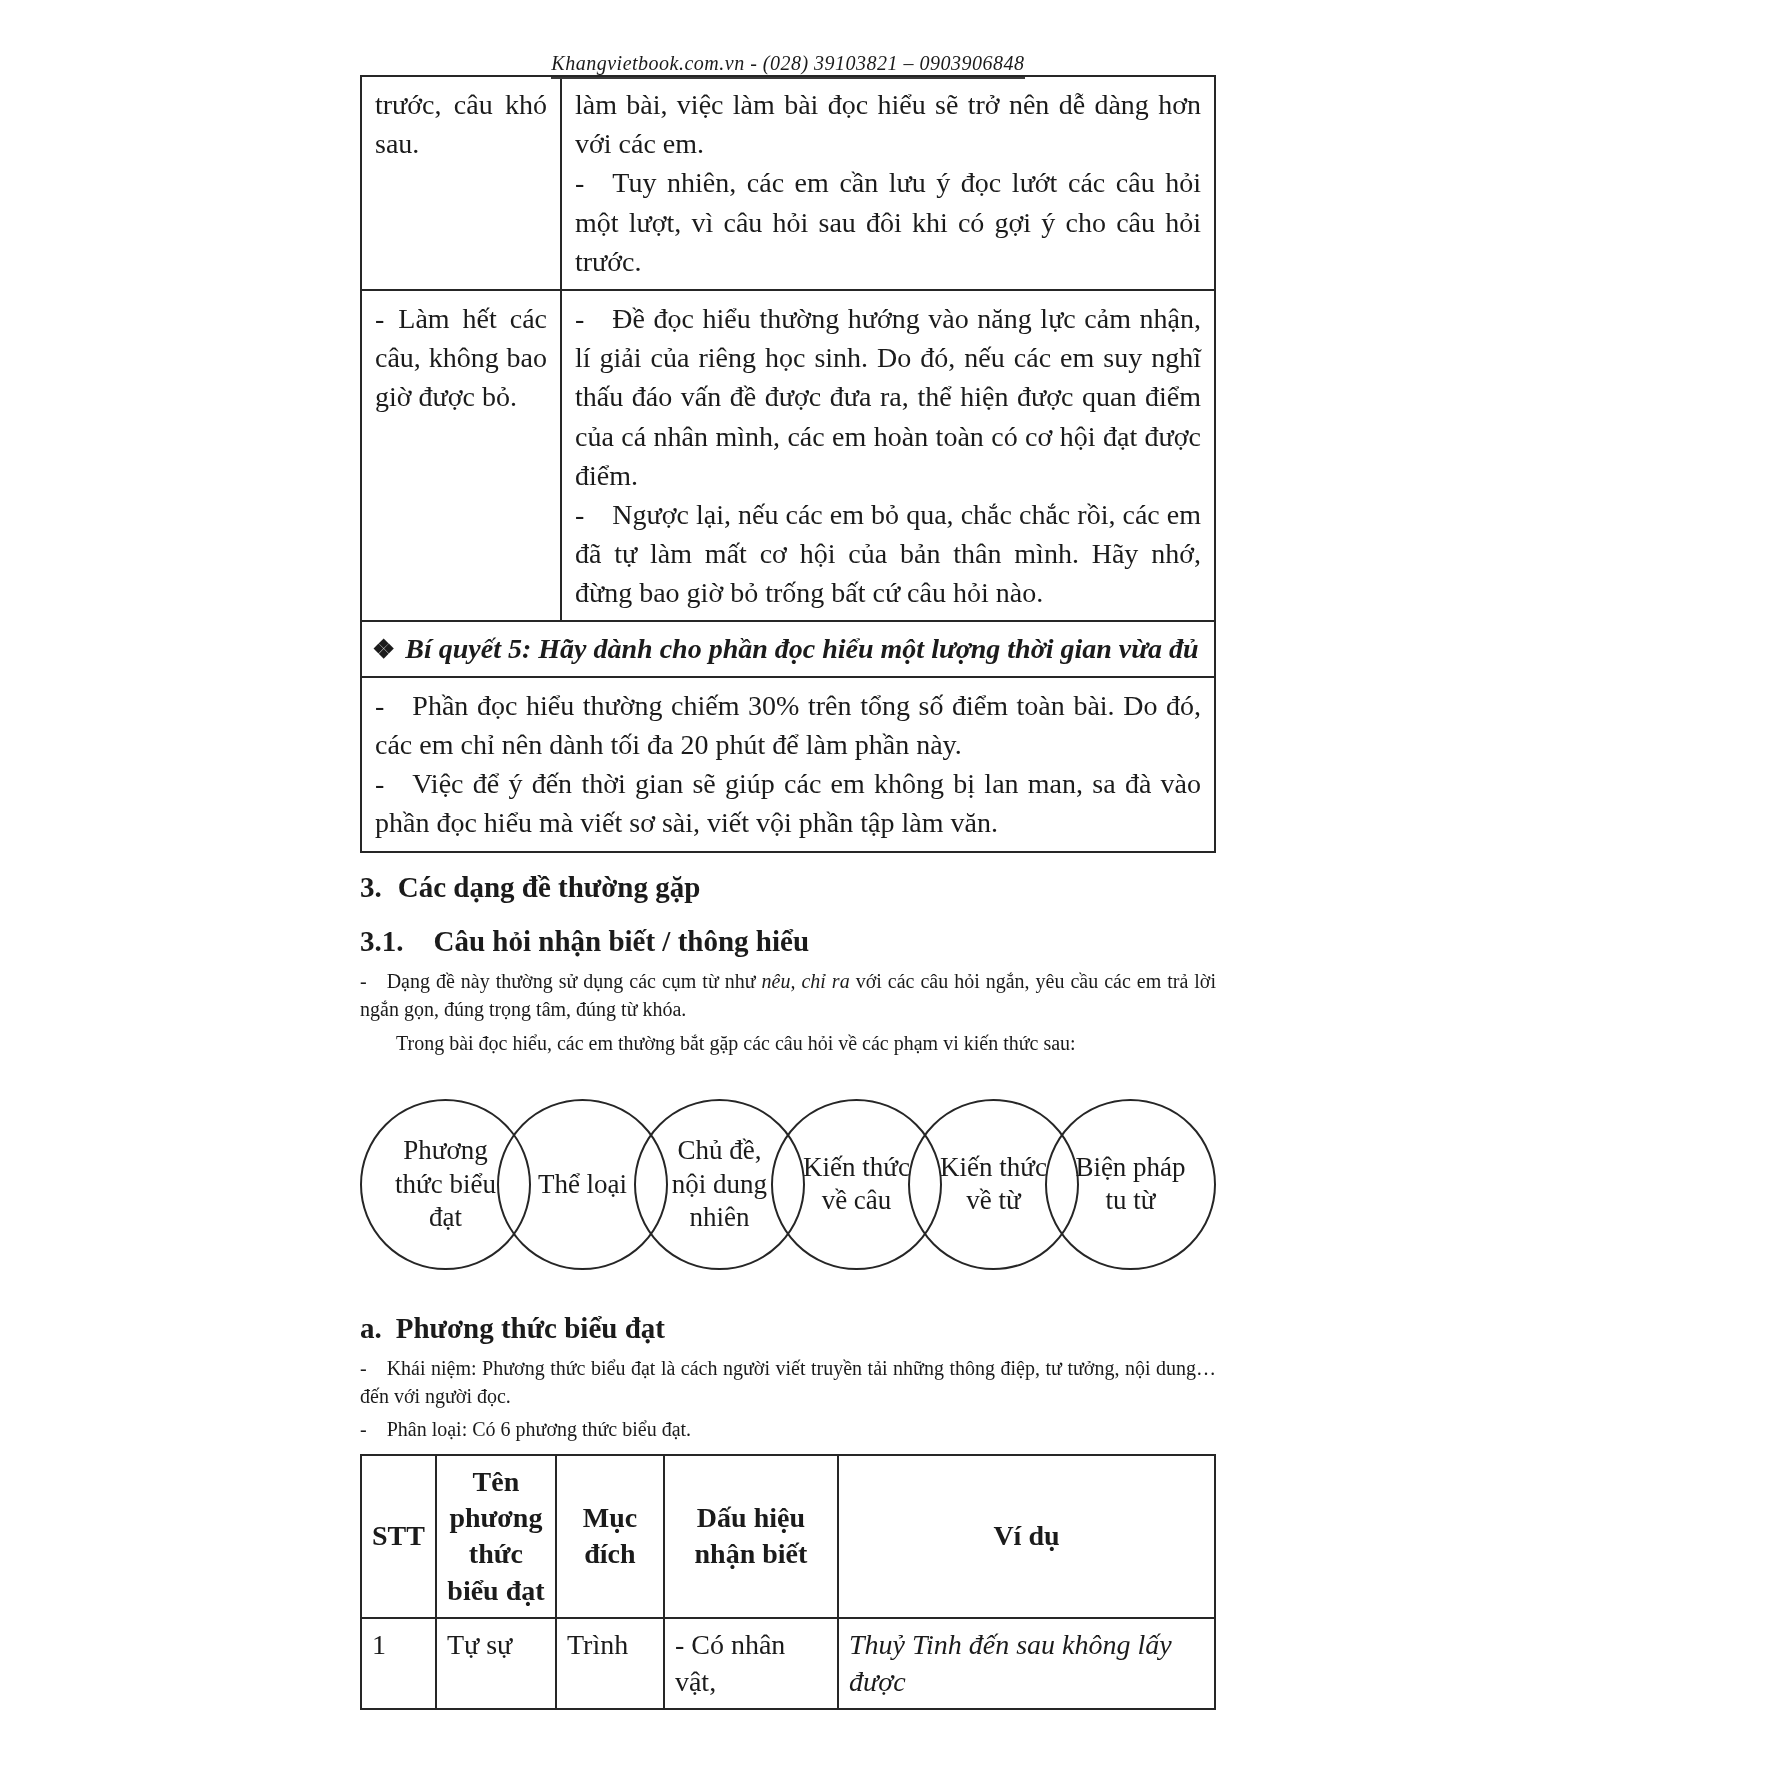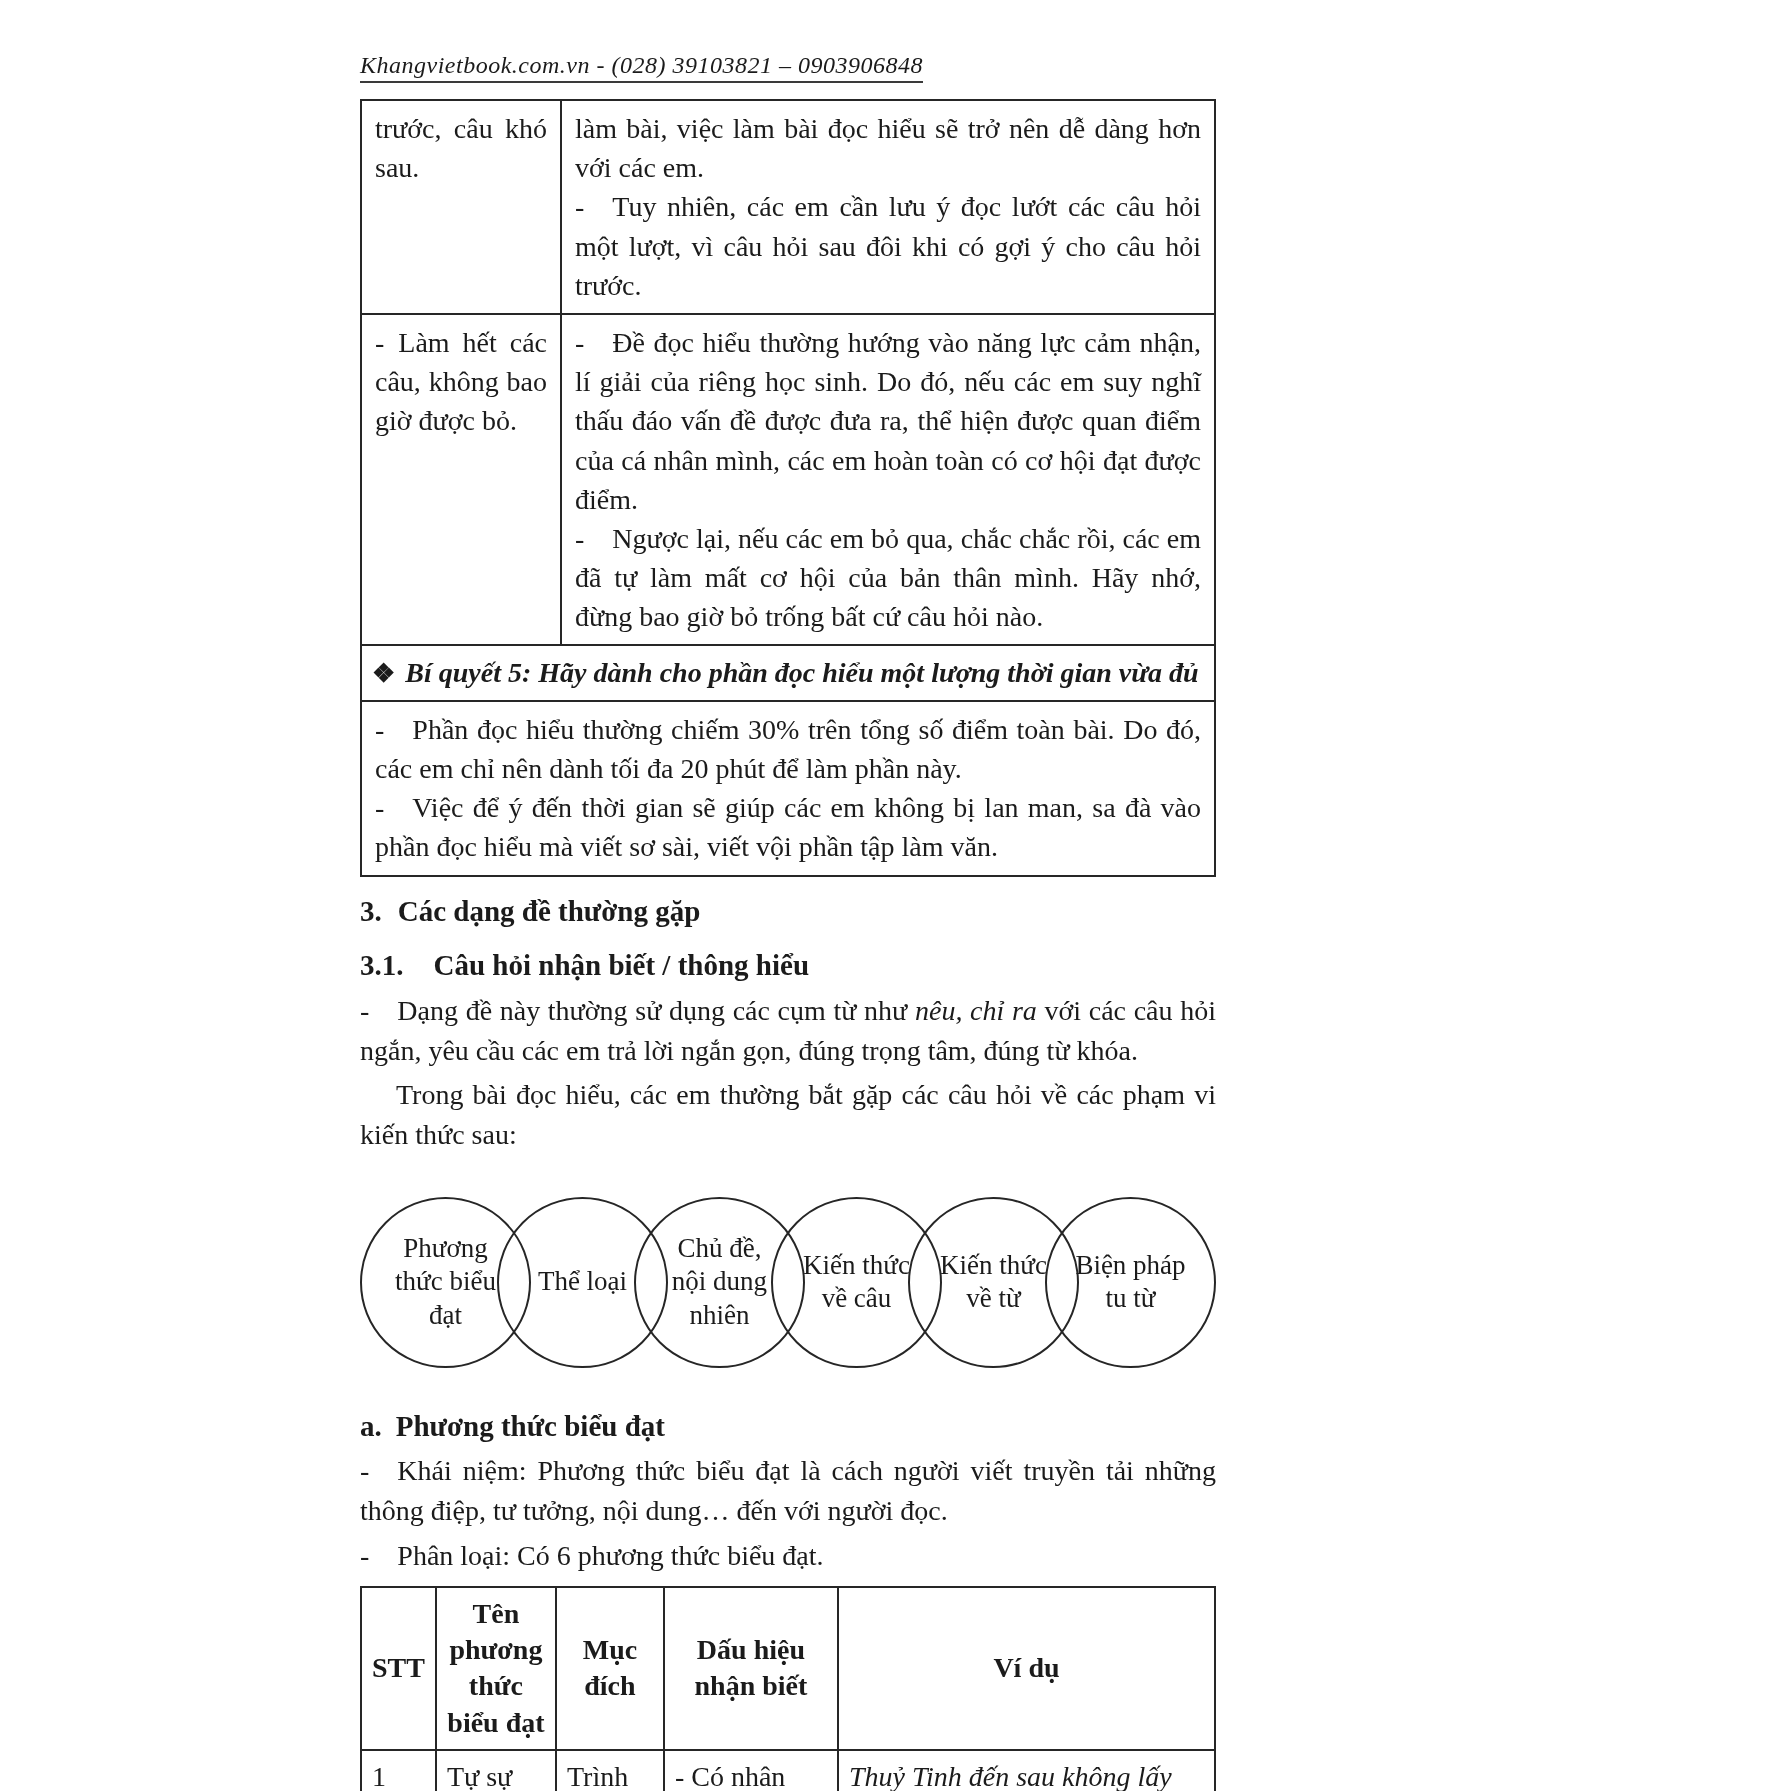--- a/index.html
+++ b/index.html
@@ -6,38 +6,38 @@
   html,body { background:#ffffff; }
   body {
     width:1791px; height:1791px;
     font-family:"Liberation Serif","DejaVu Serif",serif;
     color:#1b1b1b;
   }
   .page { position:relative; width:1791px; height:1791px; background:#fff; overflow:hidden; }
   .content { position:absolute; left:360px; top:52px; width:856px; }
 
   
-  .site-header { text-align:left; font-style:italic; font-size:24px; margin-bottom:20px; }
+  .site-header { text-align:center; font-style:italic; font-size:20px; margin-bottom:0; }
   .site-header .site-line { border-bottom:2px solid #3a3a3a; padding-bottom:3px; letter-spacing:0.5px; }
 
   
   table.tips { border-collapse:collapse; width:100%; font-size:28px; }
   table.tips td { border:2px solid #262626; padding:8px 13px; vertical-align:top; text-align:justify; line-height:1.4; }
   table.tips td p { margin:0; }
   td.left-cell { text-align:justify; }
   tr.secret-row td { font-weight:bold; font-style:italic; padding:7px 10px; }
   .diamond { font-style:normal; margin-right:10px; font-size:26px; }
 
   
   .h-bold { font-weight:bold; font-size:29px; line-height:1.4; margin-top:14px; }
   .h-num { display:inline-block; }
   .h-num.n3 { margin-right:16px; }
   .h-num.n31 { margin-right:30px; }
   .h-num.na { margin-right:14px; }
-  .para { font-size:28px; line-height:1.42; text-align:justify; margin-top:5px; }
+  .para { font-size:20px; line-height:1.42; text-align:justify; margin-top:5px; }
   .para.indent { text-indent:36px; }
 
   
   .circles { display:flex; align-items:center; margin:42px 0 38px 0; }
   .circle {
     flex:0 0 auto; width:171px; height:171px;
     border:2px solid #262626; border-radius:50%;
     display:flex; align-items:center; justify-content:center;
     text-align:center; font-size:27px; line-height:1.25;
     background:transparent;

